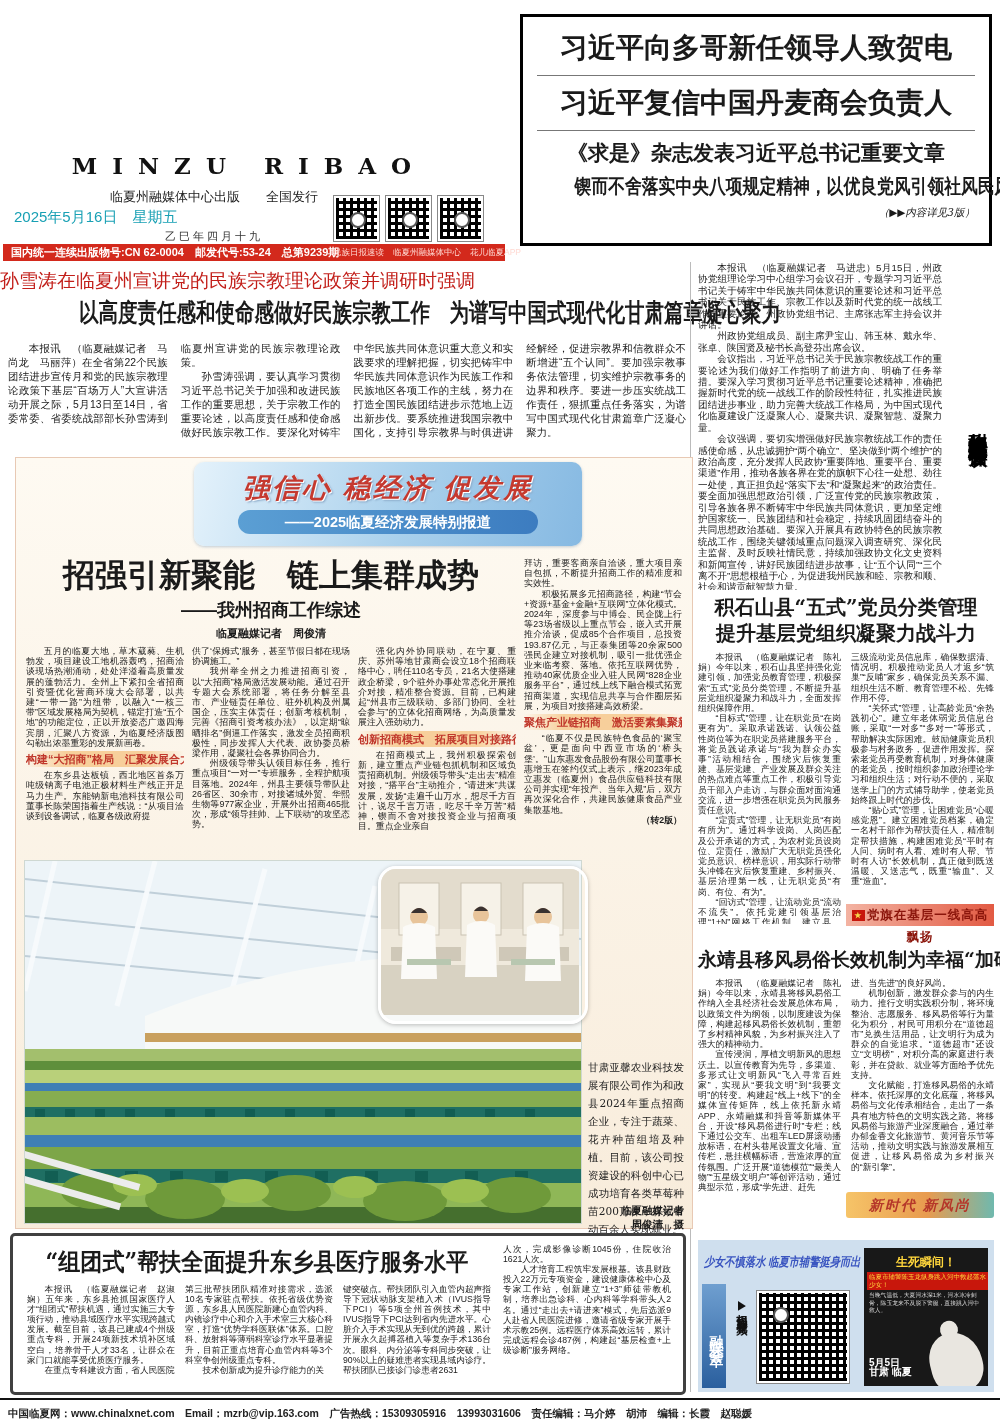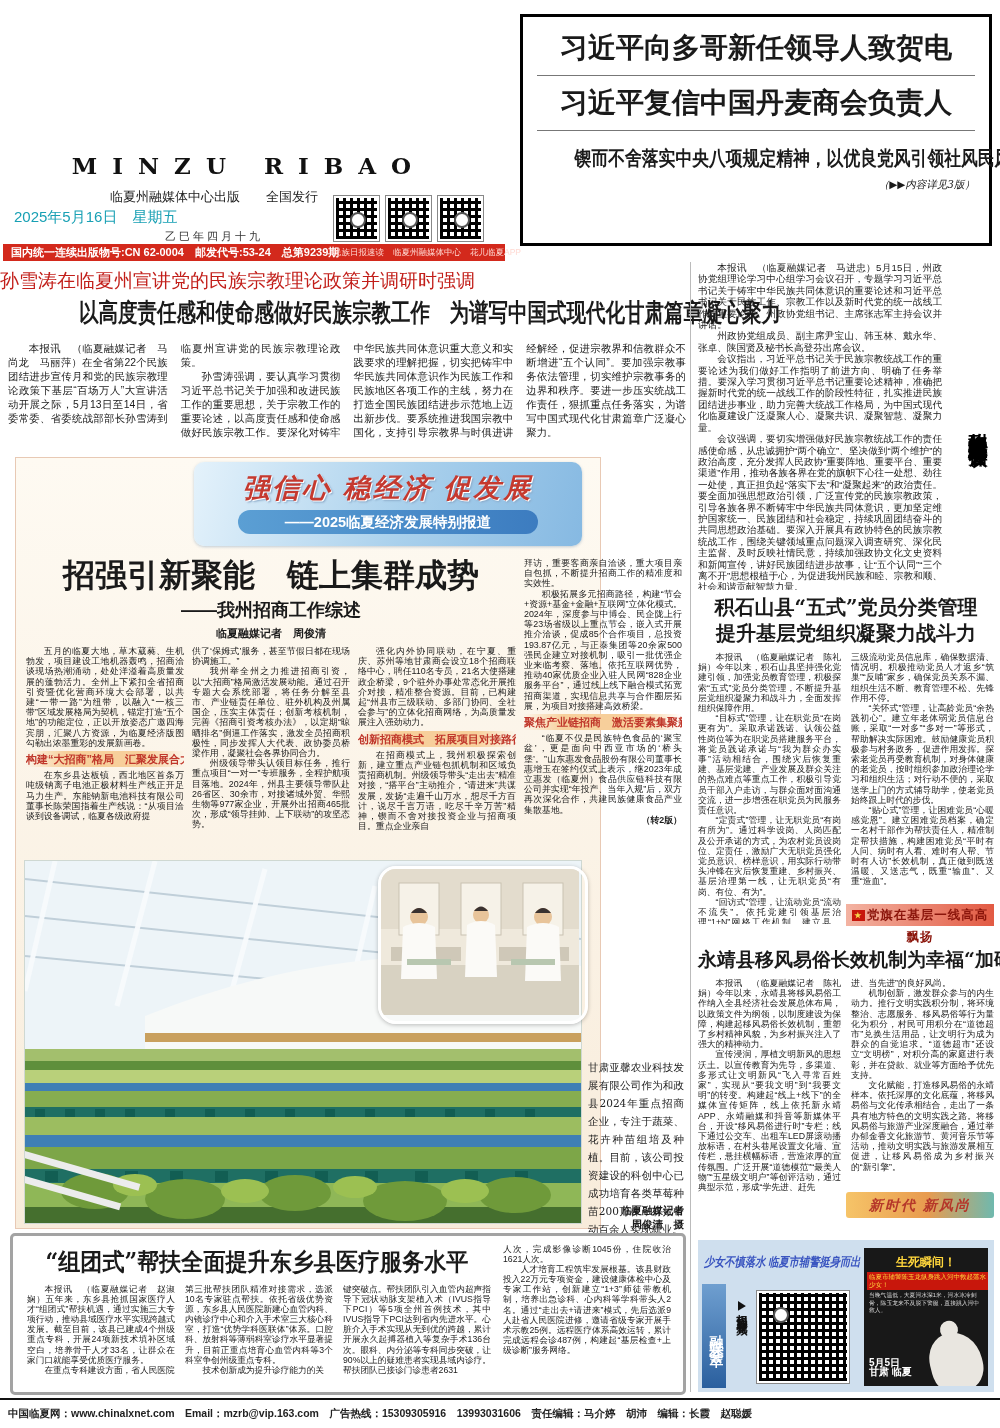--- a/index.html
+++ b/index.html
@@ -75,21 +75,21 @@
   .media-qr{position:absolute;left:58px;top:50px;width:92px;height:92px;}
   .media-qr .qr{width:92px;height:92px;}
   .media-photo{position:absolute;left:166px;top:8px;width:124px;height:138px;background:#181818;overflow:hidden;}
   .mp-title{position:absolute;left:0;top:6px;width:100%;text-align:center;color:#ffd63c;font-weight:900;font-size:12px;}
   .mp-sub{position:absolute;left:3px;top:24px;width:118px;background:#c8170c;color:#ffd63c;font-size:6.5px;line-height:8px;padding:1px 2px;}
   .mp-text{position:absolute;left:5px;top:44px;width:112px;color:#ddd;font-size:5.8px;line-height:7.5px;}
   .mp-date{position:absolute;left:5px;bottom:10px;color:#fff;font-size:10px;line-height:9px;font-weight:700;}
   .mp-fig{position:absolute;right:6px;bottom:-6px;width:52px;height:60px;background:#e9e6e0;border-radius:46% 54% 40% 40%;transform:rotate(-14deg);}
   .mp-fig::before{content:"";position:absolute;left:18px;top:-12px;width:18px;height:18px;border-radius:50%;background:#e9e6e0;}
   
-  .feature{left:15px;top:457px;width:586px;height:772px;background:linear-gradient(180deg,#fefaf2,#f8ecdb);
+  .feature{left:15px;top:457px;width:678px;height:772px;background:linear-gradient(180deg,#fefaf2,#f8ecdb);
      border:1px solid #e8c9b4;box-sizing:border-box;text-decoration:underline;}
   .fbanner{position:absolute;left:178px;top:4px;width:388px;height:84px;border-radius:10px;
      background:linear-gradient(105deg,#e4f2fb,#a9d0ec 55%,#86b9e2);box-shadow:0 1px 3px rgba(80,120,160,.35);}
   .fbanner-t{position:absolute;left:0;top:8px;width:100%;text-align:center;font-weight:900;font-style:italic;
      font-size:27px;color:#c5392f;letter-spacing:3px;text-shadow:1px 1px 0 #fff,2px 2px 2px #8aa9c8;white-space:nowrap;}
   .fbanner-s{position:absolute;left:44px;top:48px;width:300px;height:24px;line-height:24px;border-radius:13px;
      background:linear-gradient(90deg,#5b9fd4,#3c7cc0);color:#fff;font-weight:700;font-size:14.5px;text-align:center;}
   .f-headline{position:absolute;left:0;top:96px;width:510px;text-align:center;font-family:"DejaVu Serif",serif;
      font-weight:900;font-size:32px;white-space:nowrap;}
   .f-subtitle{position:absolute;left:0;top:140px;width:510px;text-align:center;font-weight:700;font-size:18px;}
@@ -101,21 +101,21 @@
   .fcol4{left:508px;top:100px;height:298px;}
   .subhead{color:#c0372b;font-weight:900;font-size:11px;text-align:center;text-indent:0;padding:3px 0;margin:3px 0;
      background:linear-gradient(90deg,rgba(247,207,155,0),#f7cf9b 25%,#f7cf9b 75%,rgba(247,207,155,0));white-space:nowrap;}
   .photo{position:absolute;left:8px;top:402px;width:556px;height:362px;overflow:hidden;border:1px solid #cfd8d2;}
   .inset{position:absolute;left:362px;top:408px;width:204px;height:152px;border:3px solid #fff;border-radius:18px;
      overflow:hidden;box-shadow:0 1px 4px rgba(0,0,0,.25);}
   .fcaption{position:absolute;left:572px;top:600px;width:96px;font-family:"DejaVu Serif",serif;
      font-size:10.5px;line-height:18px;text-align:justify;color:#222;}
   .fcredit{position:absolute;left:560px;top:746px;width:108px;text-align:right;font-size:10.5px;font-weight:700;font-family:"DejaVu Serif",serif;}
   
-  .med{left:10px;top:1233px;width:676px;height:162px;border:3px solid #a3a3a3;border-radius:5px;background:#fff;box-sizing:border-box;}
+  .med{left:10px;top:1233px;width:676px;height:162px;border:3px solid #404040;border-radius:5px;background:#fff;box-sizing:border-box;}
   .med-h{position:absolute;left:10px;top:10px;width:468px;text-align:center;font-family:"DejaVu Serif",serif;
      font-weight:900;font-size:24px;white-space:nowrap;transform:scaleX(.92);transform-origin:center;}
   .mcol{position:absolute;font-size:8.7px;line-height:10.1px;text-align:justify;overflow:hidden;width:148px;}
   .mcol1{left:14px;top:48px;height:104px;}
   .mcol2{left:172px;top:48px;height:104px;}
   .mcol3{left:330px;top:48px;height:104px;}
   .mcol4{left:490px;top:8px;width:168px;height:144px;}
   
   .botrule{left:0;top:1398px;width:1000px;height:2px;background:#111;}
   .footer{left:8px;top:1407px;width:986px;font-size:10.5px;font-weight:700;color:#222;white-space:nowrap;}
@@ -141,20 +141,21 @@
     <span class="qrlabels">
       <span>民族日报速读</span><span>临夏州融媒体中心</span><span>花儿临夏APP</span>
     </span>
   </div>
 
   <div class="abs hlbox">
     <div class="hl-big">习近平向多哥新任领导人致贺电</div>
     <div class="hl-sep"></div>
     <div class="hl-big">习近平复信中国丹麦商会负责人</div>
     <div class="hl-sep"></div>
+    <div class="hl-mid">《求是》杂志发表习近平总书记重要文章</div>
     <div class="hl4wrap"><span class="hl4">锲而不舍落实中央八项规定精神，以优良党风引领社风民风</span></div>
     <div class="hl-note">（▶▶内容详见3版）</div>
   </div>
 
   <div class="abs kicker">孙雪涛在临夏州宣讲党的民族宗教理论政策并调研时强调</div>
   <div class="abs lead-headline">以高度责任感和使命感做好民族宗教工作　为谱写中国式现代化甘肃篇章凝心聚力</div>
   <div class="abs lead-body">
       <div class="para">本报讯　（临夏融媒记者　马尚龙　马丽萍）在全省第22个民族团结进步宣传月和党的民族宗教理论政策下基层“百场万人”大宣讲活动开展之际，5月13日至14日，省委常委、省委统战部部长孙雪涛到临夏州宣讲党的民族宗教理论政策。</div>
       <div class="para">孙雪涛强调，要认真学习贯彻习近平总书记关于加强和改进民族工作的重要思想，关于宗教工作的重要论述，以高度责任感和使命感做好民族宗教工作。要深化对铸牢中华民族共同体意识重大意义和实践要求的理解把握，切实把铸牢中华民族共同体意识作为民族工作和民族地区各项工作的主线，努力在打造全国民族团结进步示范地上迈出新步伐。要系统推进我国宗教中国化，支持引导宗教界与时俱进讲经解经，促进宗教界和信教群众不断增进“五个认同”。要加强宗教事务依法管理，切实维护宗教事务的边界和秩序。要进一步压实统战工作责任，狠抓重点任务落实，为谱写中国式现代化甘肃篇章广泛凝心聚力。</div>
     </div>

